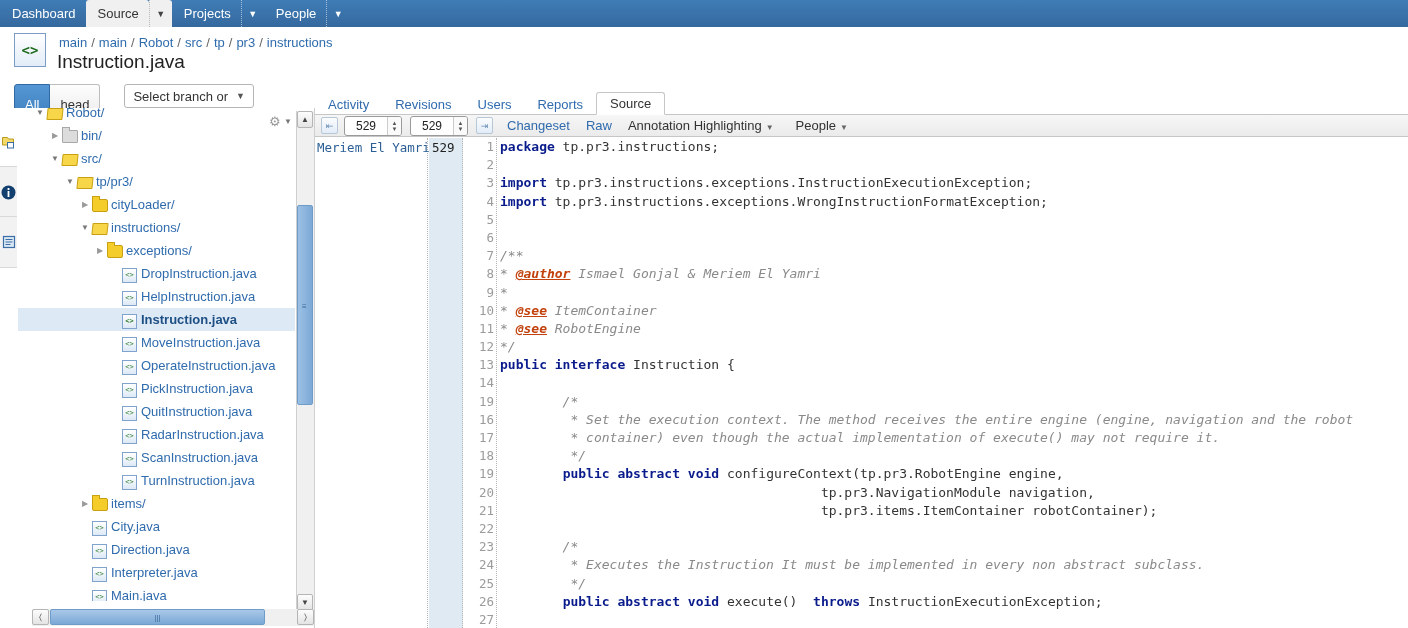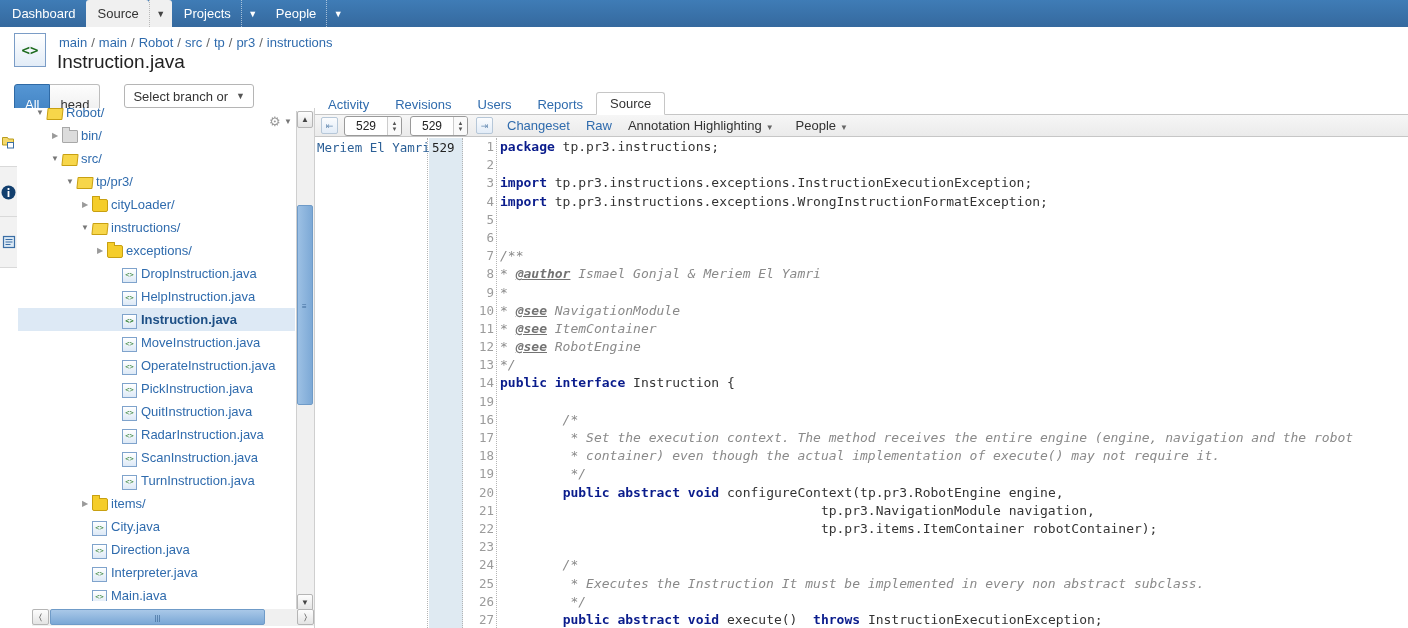--- a/index.html
+++ b/index.html
@@ -571,21 +571,21 @@
   }
   .cl {
     height: 18.2px;
     line-height: 18.2px;
     white-space: pre;
     font-size: 13px;
     color: #333;
   }
   .kw { color: #0a1c8c; font-weight: bold; }
   .cm { color: #8a8a8a; font-style: italic; }
-  .tag { color: #737373; font-weight: bold; font-style: italic; text-decoration: underline; margin-top: 36px; }
+  .tag { color: #c2410c; font-weight: bold; font-style: italic; text-decoration: underline; margin-top: 36px; }
   .pl { color: #333; }
 </style>
 </head>
 <body>
 
 <div id="app">
 
   <div class="topnav">
     <div class="navgroup">
       <div class="navitem">Dashboard</div>
@@ -926,21 +926,20 @@
       <div class="col-code" id="codearea">
           <div class="cl"><span class="kw">package</span><span class="pl"> tp.pr3.instructions;</span></div>
           <div class="cl">&nbsp;</div>
           <div class="cl"><span class="kw">import</span><span class="pl"> tp.pr3.instructions.exceptions.InstructionExecutionException;</span></div>
           <div class="cl"><span class="kw">import</span><span class="pl"> tp.pr3.instructions.exceptions.WrongInstructionFormatException;</span></div>
           <div class="cl">&nbsp;</div>
           <div class="cl">&nbsp;</div>
           <div class="cl"><span class="cm">/**</span></div>
           <div class="cl"><span class="cm">* </span><span class="tag">@author</span><span class="cm"> Ismael Gonjal &amp; Meriem El Yamri</span></div>
           <div class="cl"><span class="cm">*</span></div>
-          <div class="cl"><span class="cm">* </span><span class="tag">@see</span><span class="cm"> NavigationModule</span></div>
           <div class="cl"><span class="cm">* </span><span class="tag">@see</span><span class="cm"> ItemContainer</span></div>
           <div class="cl"><span class="cm">* </span><span class="tag">@see</span><span class="cm"> RobotEngine</span></div>
           <div class="cl"><span class="cm">*/</span></div>
           <div class="cl"><span class="kw">public interface</span><span class="pl"> Instruction {</span></div>
           <div class="cl">&nbsp;</div>
           <div class="cl"><span class="cm">        /*</span></div>
           <div class="cl"><span class="cm">         * Set the execution context. The method receives the entire engine (engine, navigation and the robot</span></div>
           <div class="cl"><span class="cm">         * container) even though the actual implementation of execute() may not require it.</span></div>
           <div class="cl"><span class="cm">         */</span></div>
           <div class="cl"><span class="pl">        </span><span class="kw">public abstract void</span><span class="pl"> configureContext(tp.pr3.RobotEngine engine,</span></div>

